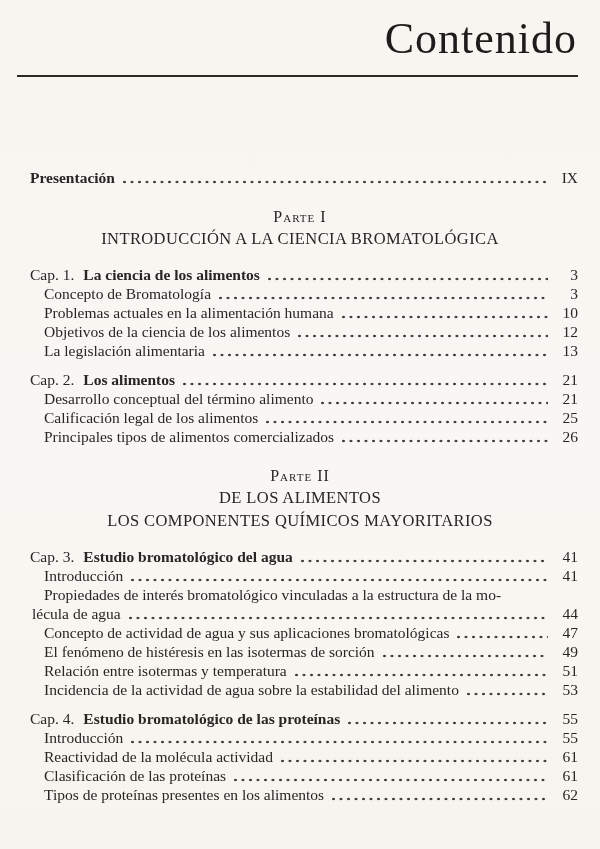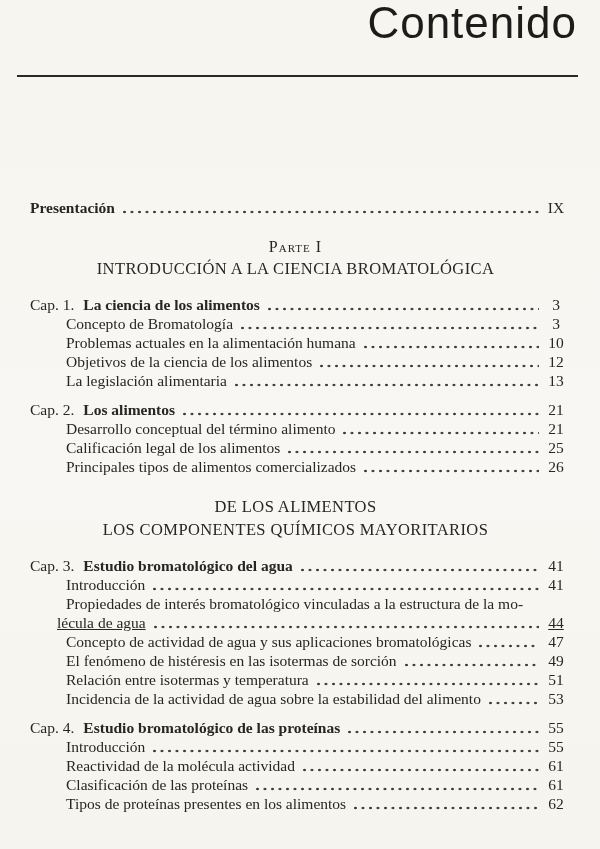--- a/index.html
+++ b/index.html
@@ -7,67 +7,66 @@
     position: relative;
     width: 600px;
     height: 849px;
     background: linear-gradient(180deg, #f7f5f0 0%, #f9f7f3 55%, #f6f4ee 100%);
     color: #272625;
     font-family: "Liberation Serif", serif;
     overflow: hidden;
   }
   .header-title {
     position: absolute;
-    top: 0;
+    top: 16px;
     right: 23px;
-    font-family: Liberation Sans, sans-serif;
+    font-family: Liberation Serif, serif;
     font-size: 44px;
     line-height: 46px;
     letter-spacing: 1px;
     color: #1d1c1b;
     text-align: right;
   }
   .rule {
     position: absolute;
     top: 75px;
     left: 17px;
     right: 22px;
     border-top: 2px solid #2b2a29;
   }
   .toc {
     position: absolute;
     top: 168px;
     left: 0;
-    right: 9px;
-    margin-top: 30px;
+    right: 0;
   }
   .row {
     display: flex;
     align-items: baseline;
     padding: 0 22px 0 30px;
     line-height: 19px;
     font-size: 15.5px;
     white-space: nowrap;
   }
-  .row.sub  { padding-left: 66px; font-family: Liberation Serif, serif; }
-  .row.cont { padding-left: 57px; text-decoration: underline; }
+  .row.sub  { padding-left: 44px; font-family: Liberation Serif, serif; }
+  .row.cont { padding-left: 32px; }
   .prefix { margin-right: 9px; }
   .bold { font-weight: bold; }
   .leader {
     flex: 1 1 auto;
     min-width: 0;
     align-self: flex-end;
     height: 4px;
     margin: 0 4px 3px 8px;
     background-image: radial-gradient(circle at 1.6px 2px, #3c3b3a 1.15px, transparent 1.6px);
     background-size: 7.5px 4px;
     background-repeat: repeat-x;
   }
   .row.nolead .leader { background: none; }
-  .pg { min-width: 26px; text-align: center; }
+  .pg { min-width: 26px; text-align: right; }
   .part { text-align: center; margin-top: 20px; margin-bottom: 16px; }
   .part + .block { margin-top: 0; }
   .part-label {
     font-size: 16px;
     line-height: 19px;
     font-variant: small-caps;
     letter-spacing: 1px;
   }
   .part-title {
     font-size: 16.5px;
@@ -145,20 +144,21 @@
         <span class="pg">25</span>
       </div>
       <div class="row sub">
         <span>Principales tipos de alimentos comercializados</span>
         <span class="leader"></span>
         <span class="pg">26</span>
       </div>
     </div>
 
     <div class="part">
+      <div class="part-label">Parte II</div>
       <div class="part-title">DE LOS ALIMENTOS</div>
       <div class="part-title">LOS COMPONENTES QUÍMICOS MAYORITARIOS</div>
     </div>
 
     <div class="block">
       <div class="row">
         <span class="prefix">Cap. 3.</span>
         <span class="bold">Estudio bromatológico del agua</span>
         <span class="leader"></span>
         <span class="pg">41</span>

